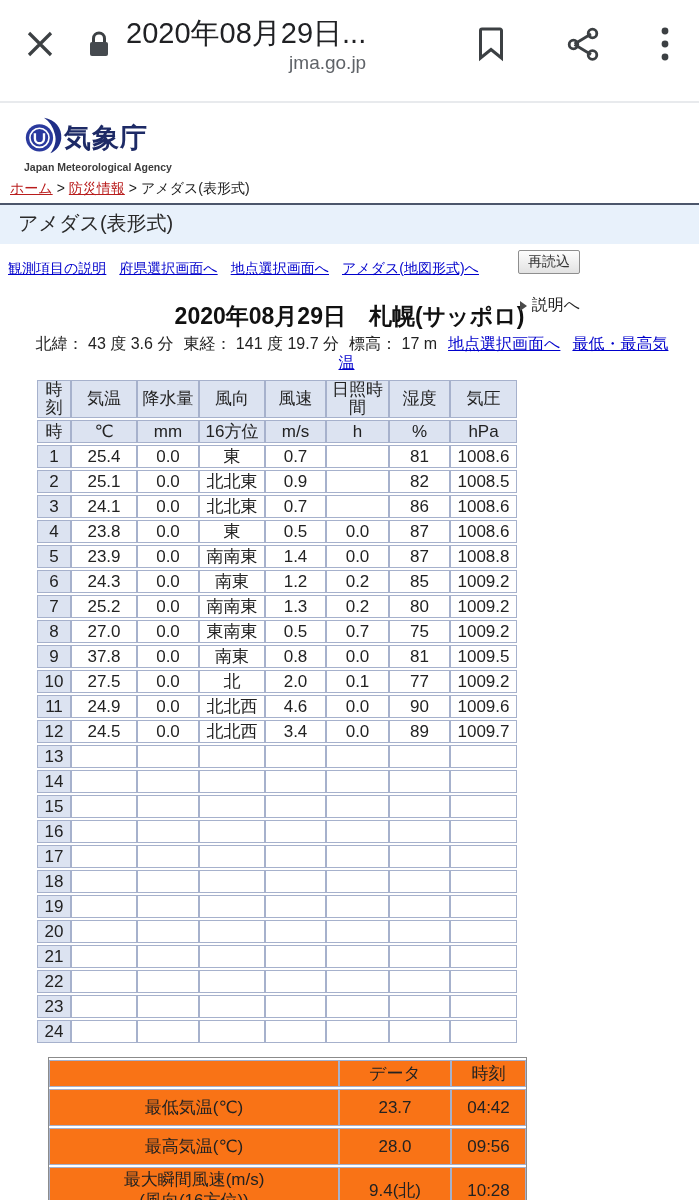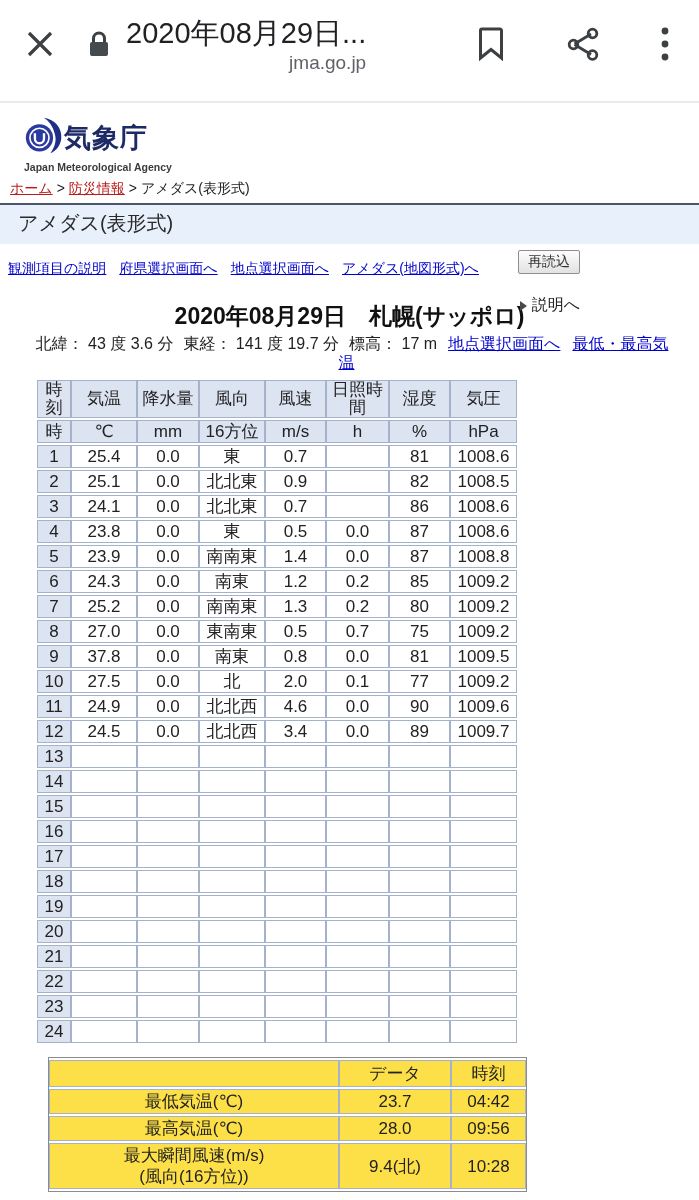--- a/index.html
+++ b/index.html
@@ -74,24 +74,24 @@
   }
   .hourly thead th { background:#dce3f1; font-weight:normal; height:38px;
     line-height:18px; white-space:normal; }
   .hourly tr.unit td { background:#dce3f1; height:23px; line-height:21px; }
   .hourly tbody td { background:#fff; height:23px; line-height:21px; }
   .hourly tbody td.hour { background:#dce3f1; }
 
   
   .summary { margin:12px 0 0 48px; width:479px; font-size:17px;
     border:1px solid #8b8b8b; background:#fff; }
-  .summary th, .summary td { border:1px solid #a6b1cc; background:#fde047;
+  .summary th, .summary td { border:1px solid #a6b1cc; background:#f97316;
     text-align:center; padding:1px 0; }
   .summary thead th { font-weight:normal; height:25px; }
-  .summary td { height:25px; line-height:21px; }
+  .summary td { height:37px; line-height:21px; }
   .summary td.sum-label { white-space:pre-line; }
 
   .note { margin:7px 92px 0 0; text-align:right; font-size:21px; color:#333; }
 
   svg .st { stroke:#3c4043; fill:none; }
 </style>
 </head>
 <body>
 
 <header class="browser-bar">

